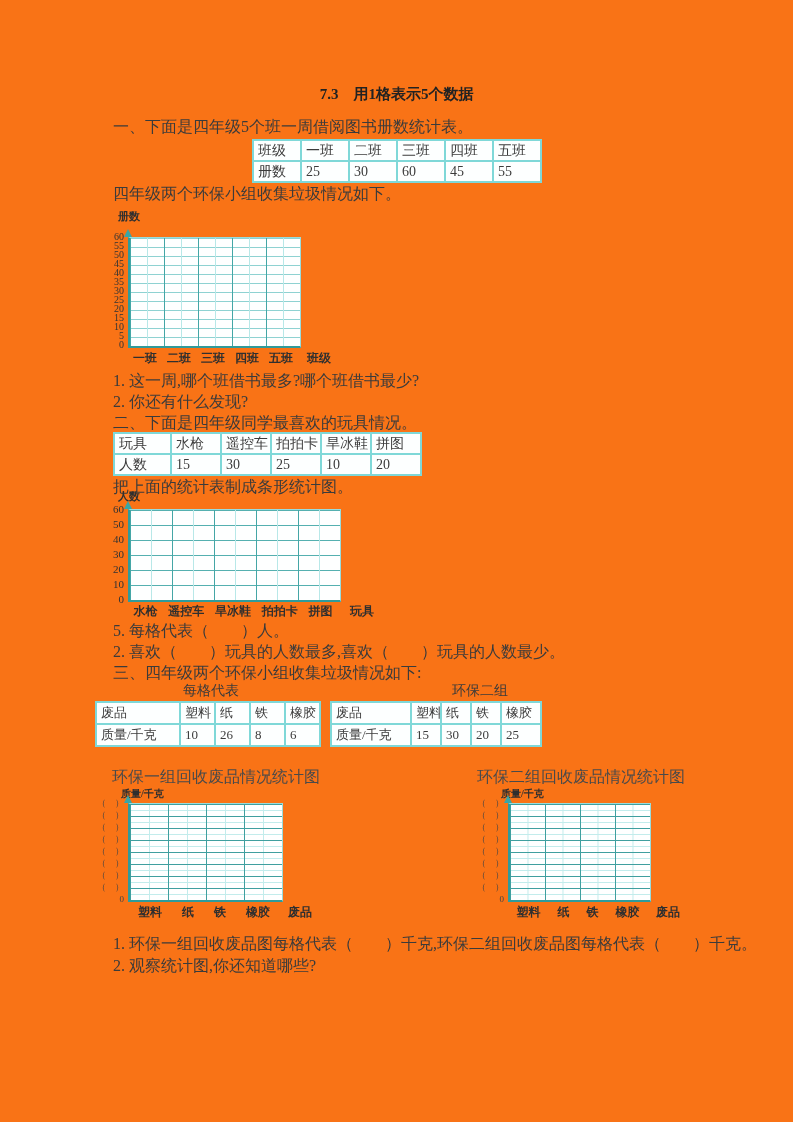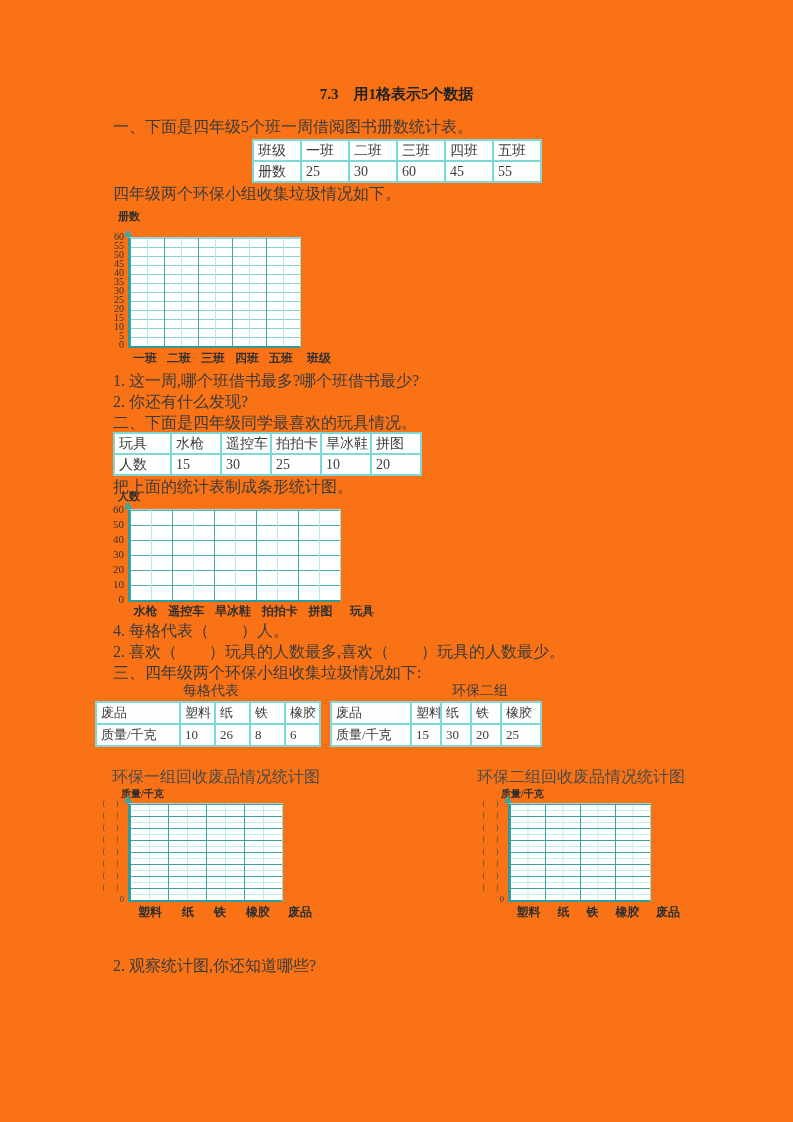--- a/index.html
+++ b/index.html
@@ -173,21 +173,21 @@
     <div class="xlabels" style="left:33px;top:114px;width:210px;">
         <span>水枪</span>
         <span>遥控车</span>
         <span>旱冰鞋</span>
         <span>拍拍卡</span>
         <span>拼图</span>
       </div>
     <div class="xtitle" style="left:255px;top:114px;">玩具</div>
   </div>
 
-  <div class="txt" style="left:113px;top:621px;">4. 每格代表（　　）人。</div>
+  <div class="txt" style="left:113px;top:621px;">5. 每格代表（　　）人。</div>
   <div class="txt" style="left:113px;top:642px;">2. 喜欢（　　）玩具的人数最多,喜欢（　　）玩具的人数最少。</div>
 
   <div class="txt" style="left:113px;top:663px;">三、四年级两个环保小组收集垃圾情况如下:</div>
   <div class="cap" style="left:183px;top:682px;">每格代表</div>
   <div class="cap" style="left:452px;top:682px;">环保二组</div>
 
   <div class="tbl tbl3" style="left:95px;top:701px;">
     <div class="tr">
         <span class="td">废品</span>
         <span class="td">塑料</span>
@@ -268,15 +268,16 @@
     </div>
     <div class="xlabels" style="left:40px;top:121px;width:140px;">
         <span>塑料</span>
         <span>纸</span>
         <span>铁</span>
         <span>橡胶</span>
       </div>
     <div class="xtitle" style="left:188px;top:121px;">废品</div>
   </div>
 
+  <div class="txt" style="left:113px;top:934px;">1. 环保一组回收废品图每格代表（　　）千克,环保二组回收废品图每格代表（　　）千克。</div>
   <div class="txt" style="left:113px;top:956px;">2. 观察统计图,你还知道哪些?</div>
 
 </div>
 
 </body></html>

